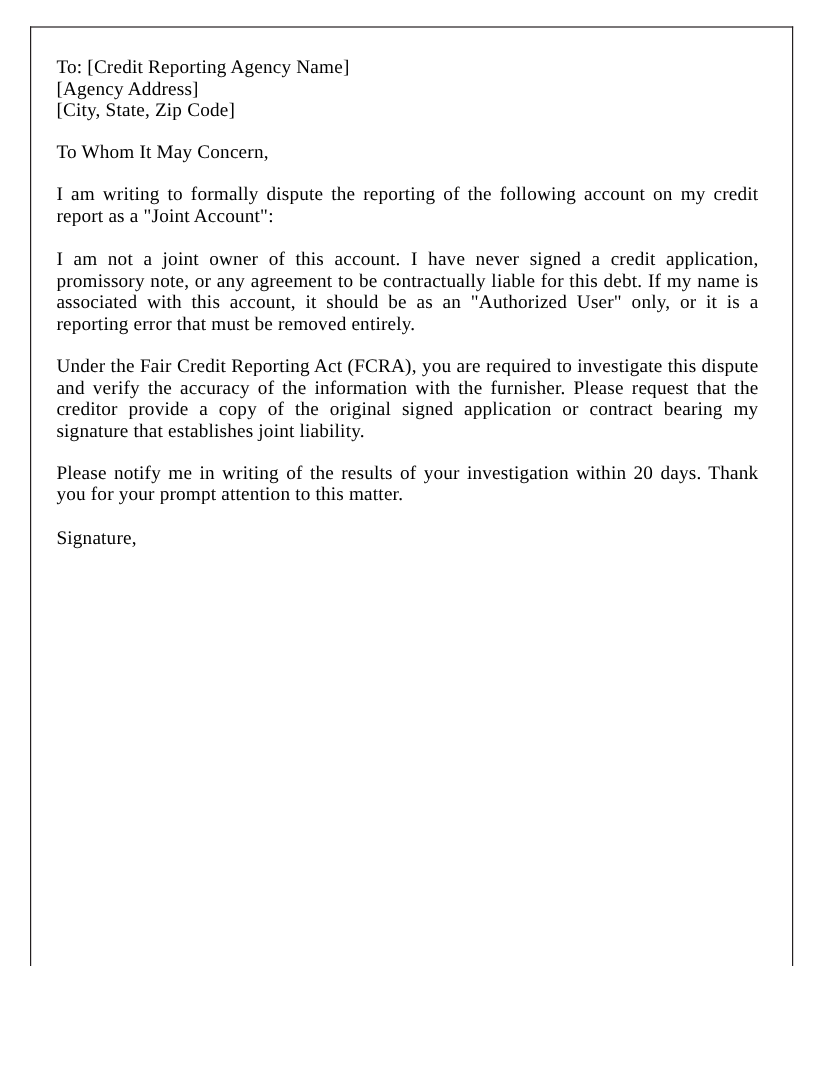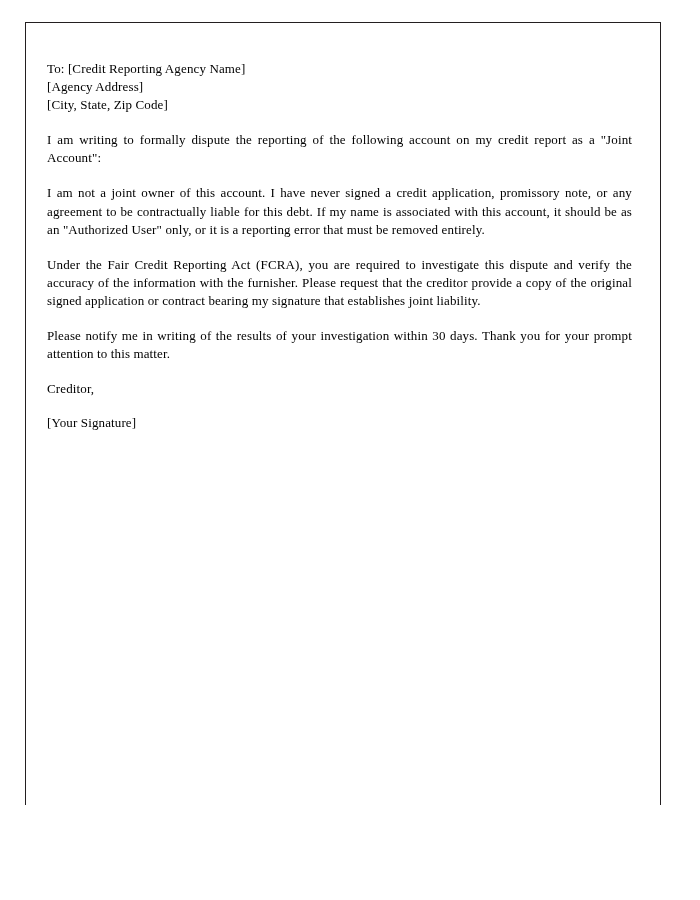--- a/index.html
+++ b/index.html
@@ -31,23 +31,23 @@
   }
 
   #letter-body {
     position: absolute;
     left: 21px;
     top: 25px;
     width: 585px;
   }
 
   .block {
-    font-size: 13px;
+    font-size: 16px;
     line-height: 18.1px;
-    margin: 12px 0 17px 0;
+    margin: 0 0 17px 0;
     text-align: left;
     white-space: pre-line;
     letter-spacing: 0.01em;
   }
 
   .block.justified {
     text-align: justify;
     text-justify: inter-word;
     white-space: normal;
     font-family: Liberation Serif, serif;
@@ -67,29 +67,29 @@
 <div id="page-sheet">
   <div id="letter-body">
 
     <p class="block">To: [Credit Reporting Agency Name]
 [Agency Address]
 [City, State, Zip Code]</p>
 
 
 
 
+    <p class="block">To Whom It May Concern,</p>
 
     <p class="block justified">I am writing to formally dispute the reporting of the following account on my credit report as a "Joint Account":</p>
 
 
     <p class="block justified">I am not a joint owner of this account. I have never signed a credit application, promissory note, or any agreement to be contractually liable for this debt. If my name is associated with this account, it should be as an "Authorized User" only, or it is a reporting error that must be removed entirely.</p>
 
     <p class="block justified">Under the Fair Credit Reporting Act (FCRA), you are required to investigate this dispute and verify the accuracy of the information with the furnisher. Please request that the creditor provide a copy of the original signed application or contract bearing my signature that establishes joint liability.</p>
 
 
-    <p class="block justified">Please notify me in writing of the results of your investigation within 30 days. Thank you for your prompt attention to this matter.</p>
+    <p class="block justified">Please notify me in writing of the results of your investigation within 20 days. Thank you for your prompt attention to this matter.</p>
 
-    <p class="block tight">Creditor,</p>
+    <p class="block tight">Signature,</p>
 
-    <p class="block last">[Your Signature]</p>
 
   </div>
 </div>
 
 </body></html>

